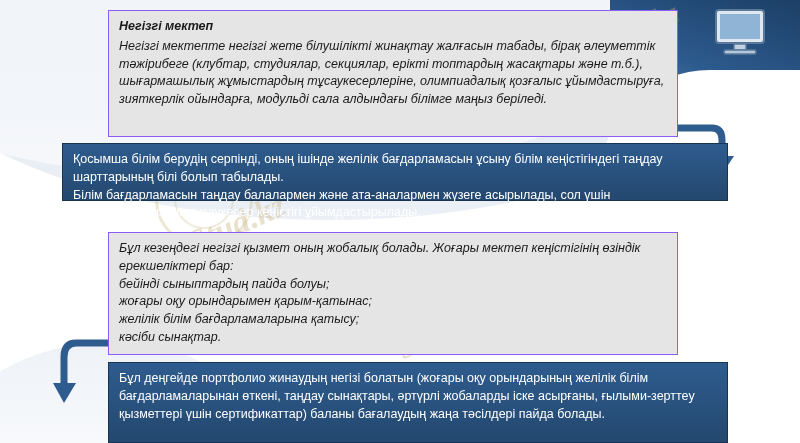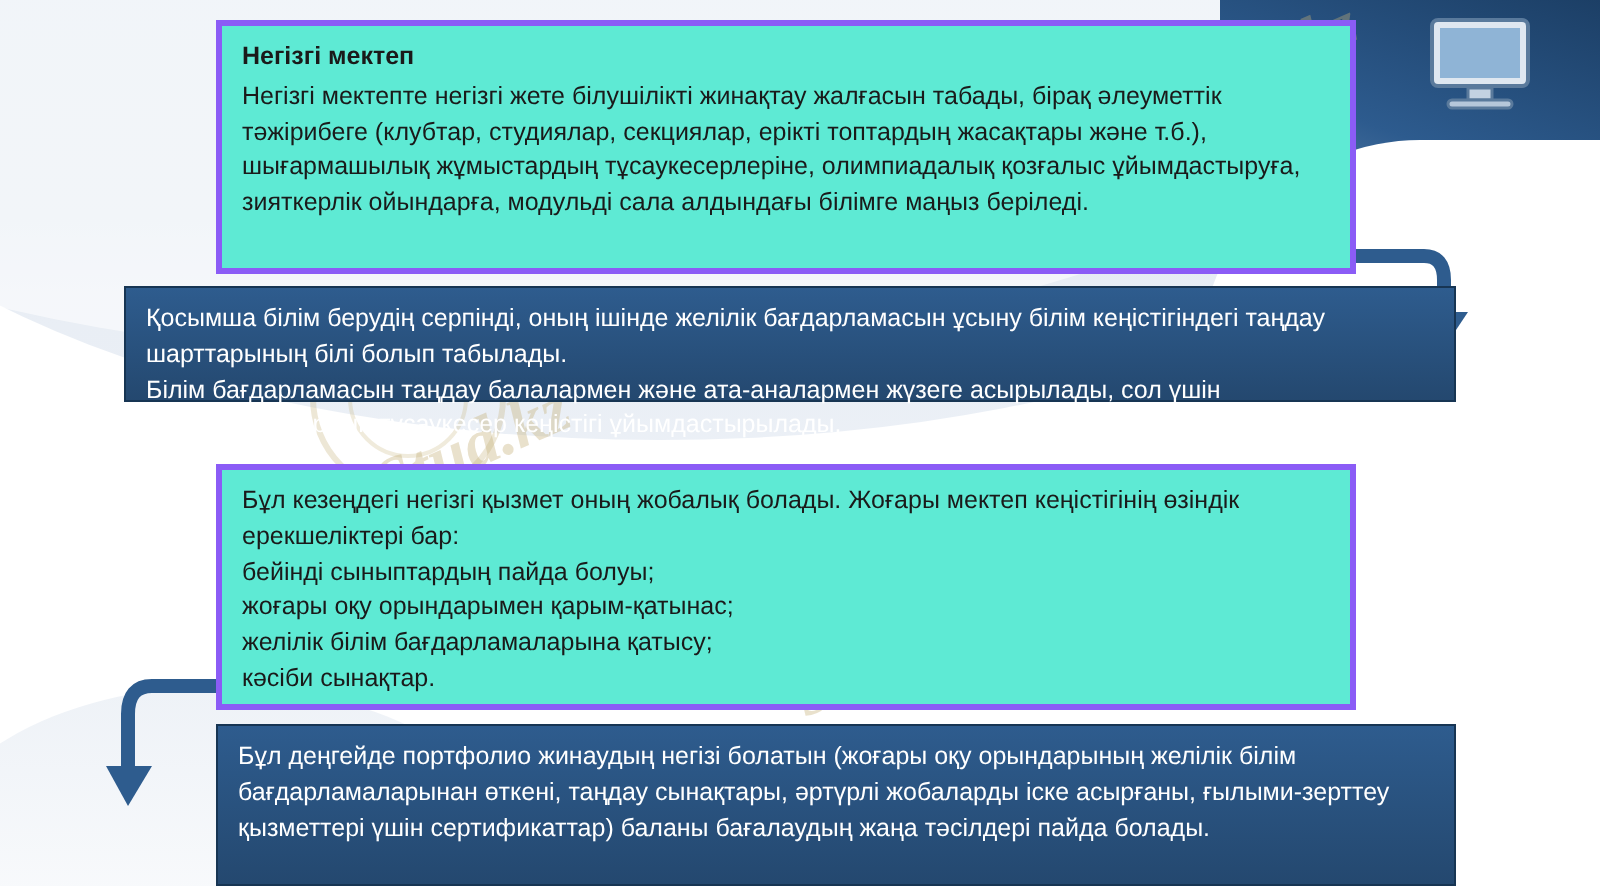--- a/index.html
+++ b/index.html
@@ -121,24 +121,25 @@
   }
 
   
   .box {
     position: absolute;
     box-sizing: border-box;
     font-size: 12.5px;
     line-height: 1.42;
   }
   .box-white {
-    background: #5eead4;
-    border: 3px solid #8b5cf6;
+    background: #e5e5e5;
+    border: 1px solid #8b5cf6;
     color: #1a1a1a;
     padding: 7px 10px 8px 10px;
+    font-style: italic;
   }
   .box-blue {
     background: linear-gradient(180deg, #2e5c8e 0%, #24486f 100%);
     border: 1px solid #173553;
     color: #ffffff;
     padding: 7px 10px 8px 10px;
   }
   .box-title {
     font-weight: bold;
     margin: 0 0 2px 0;

